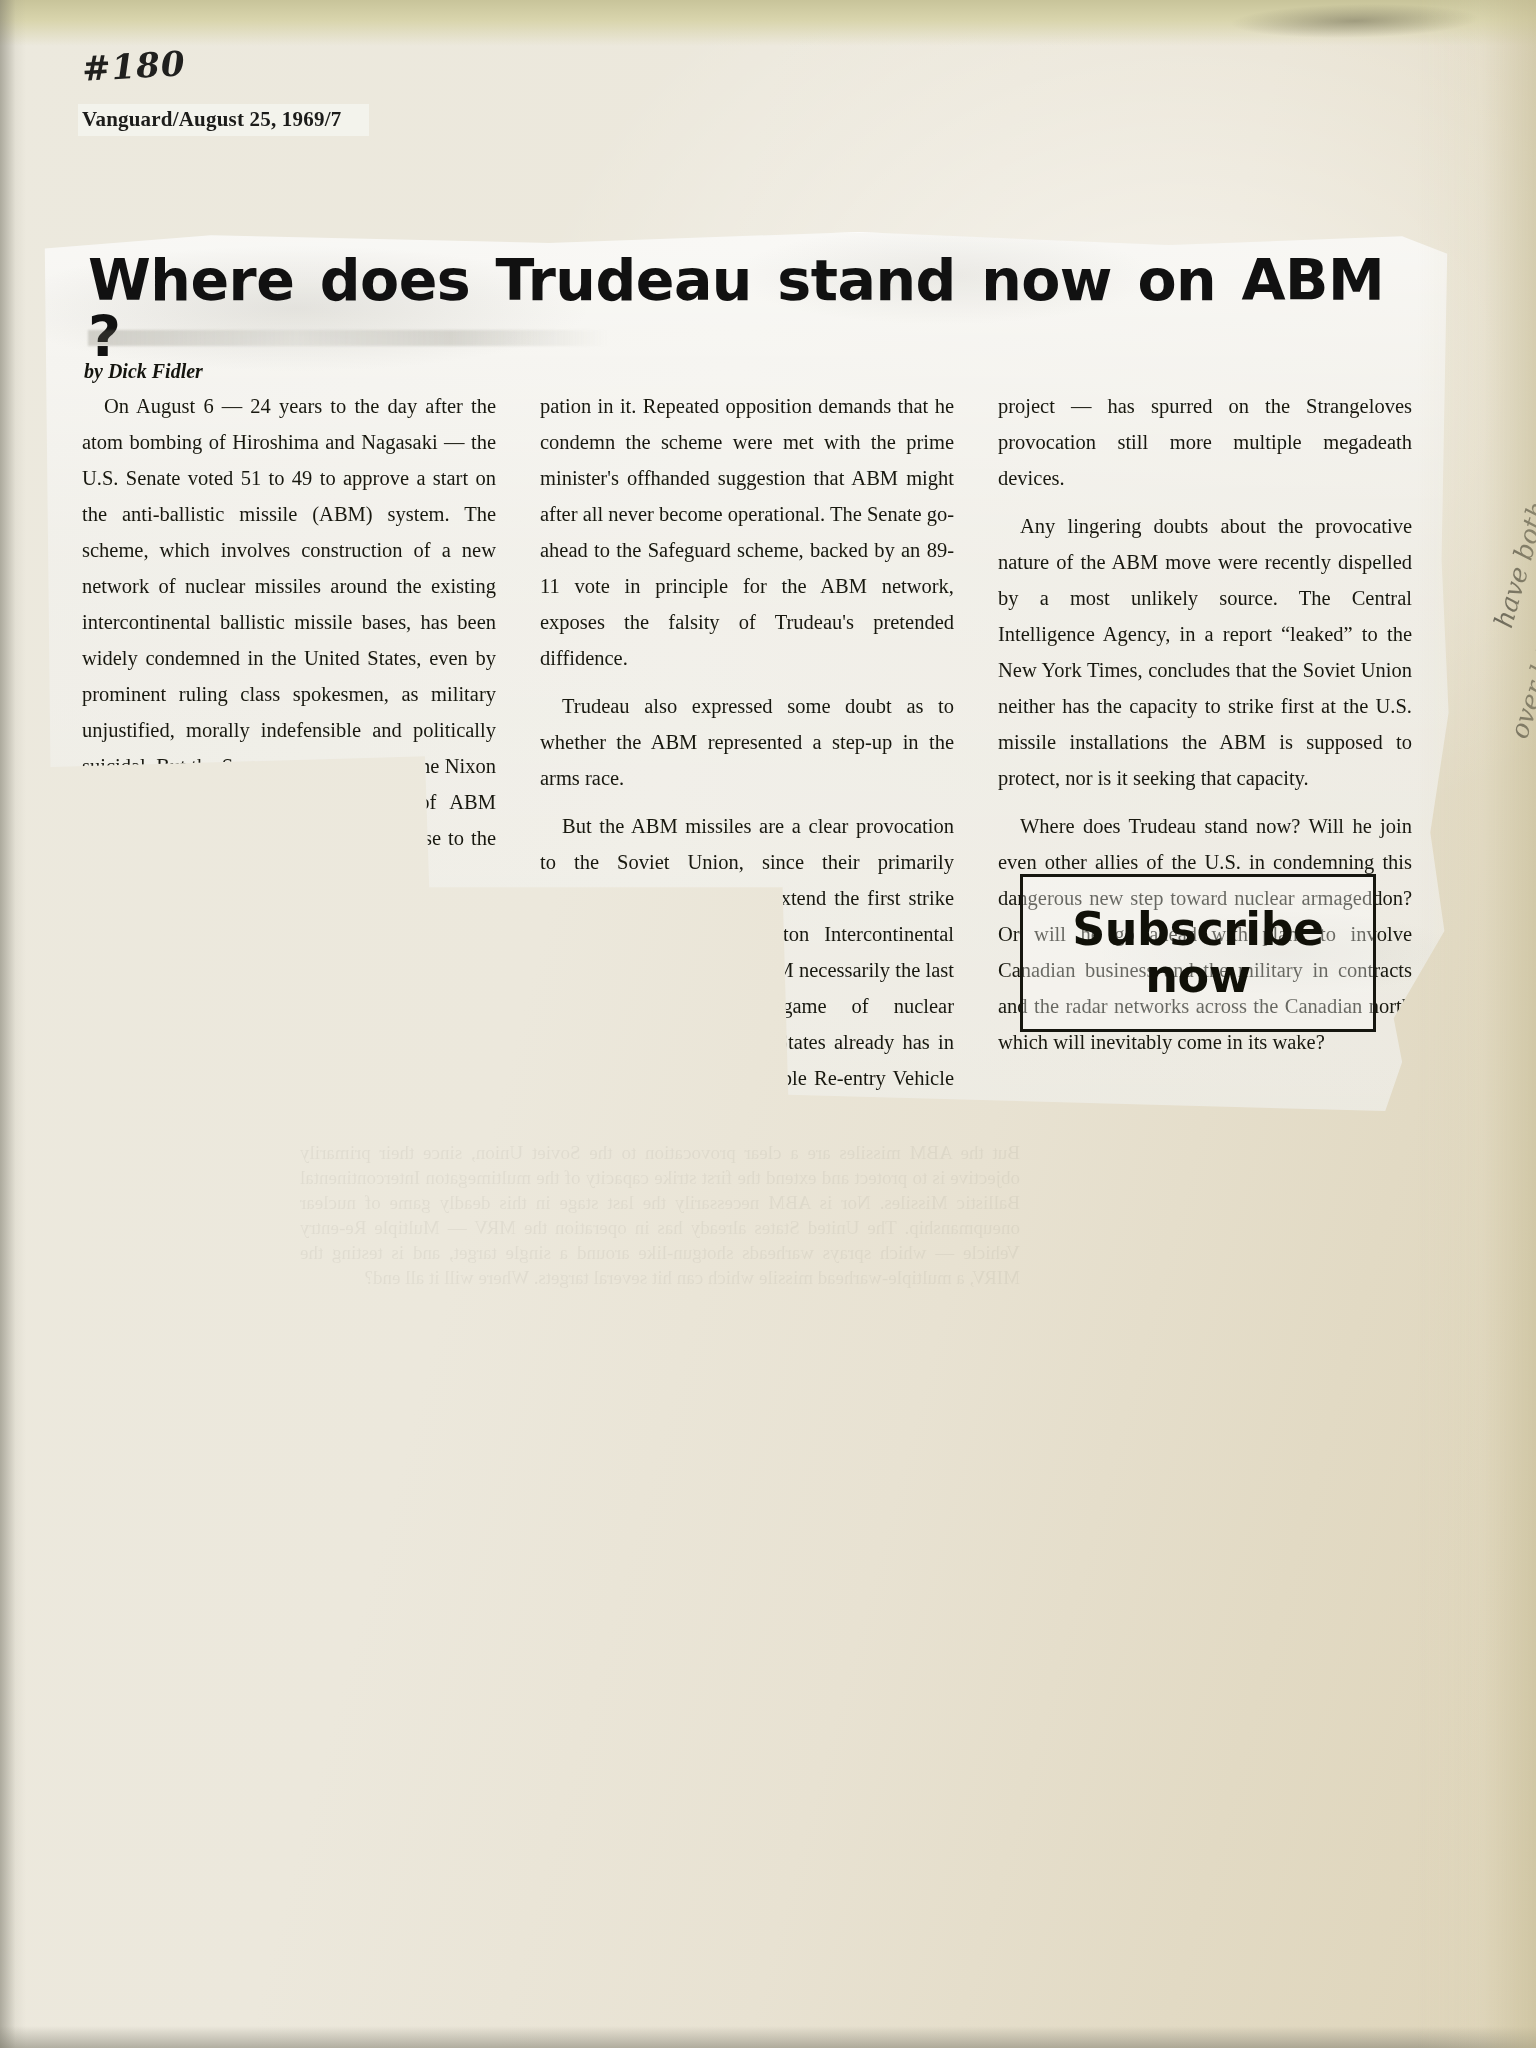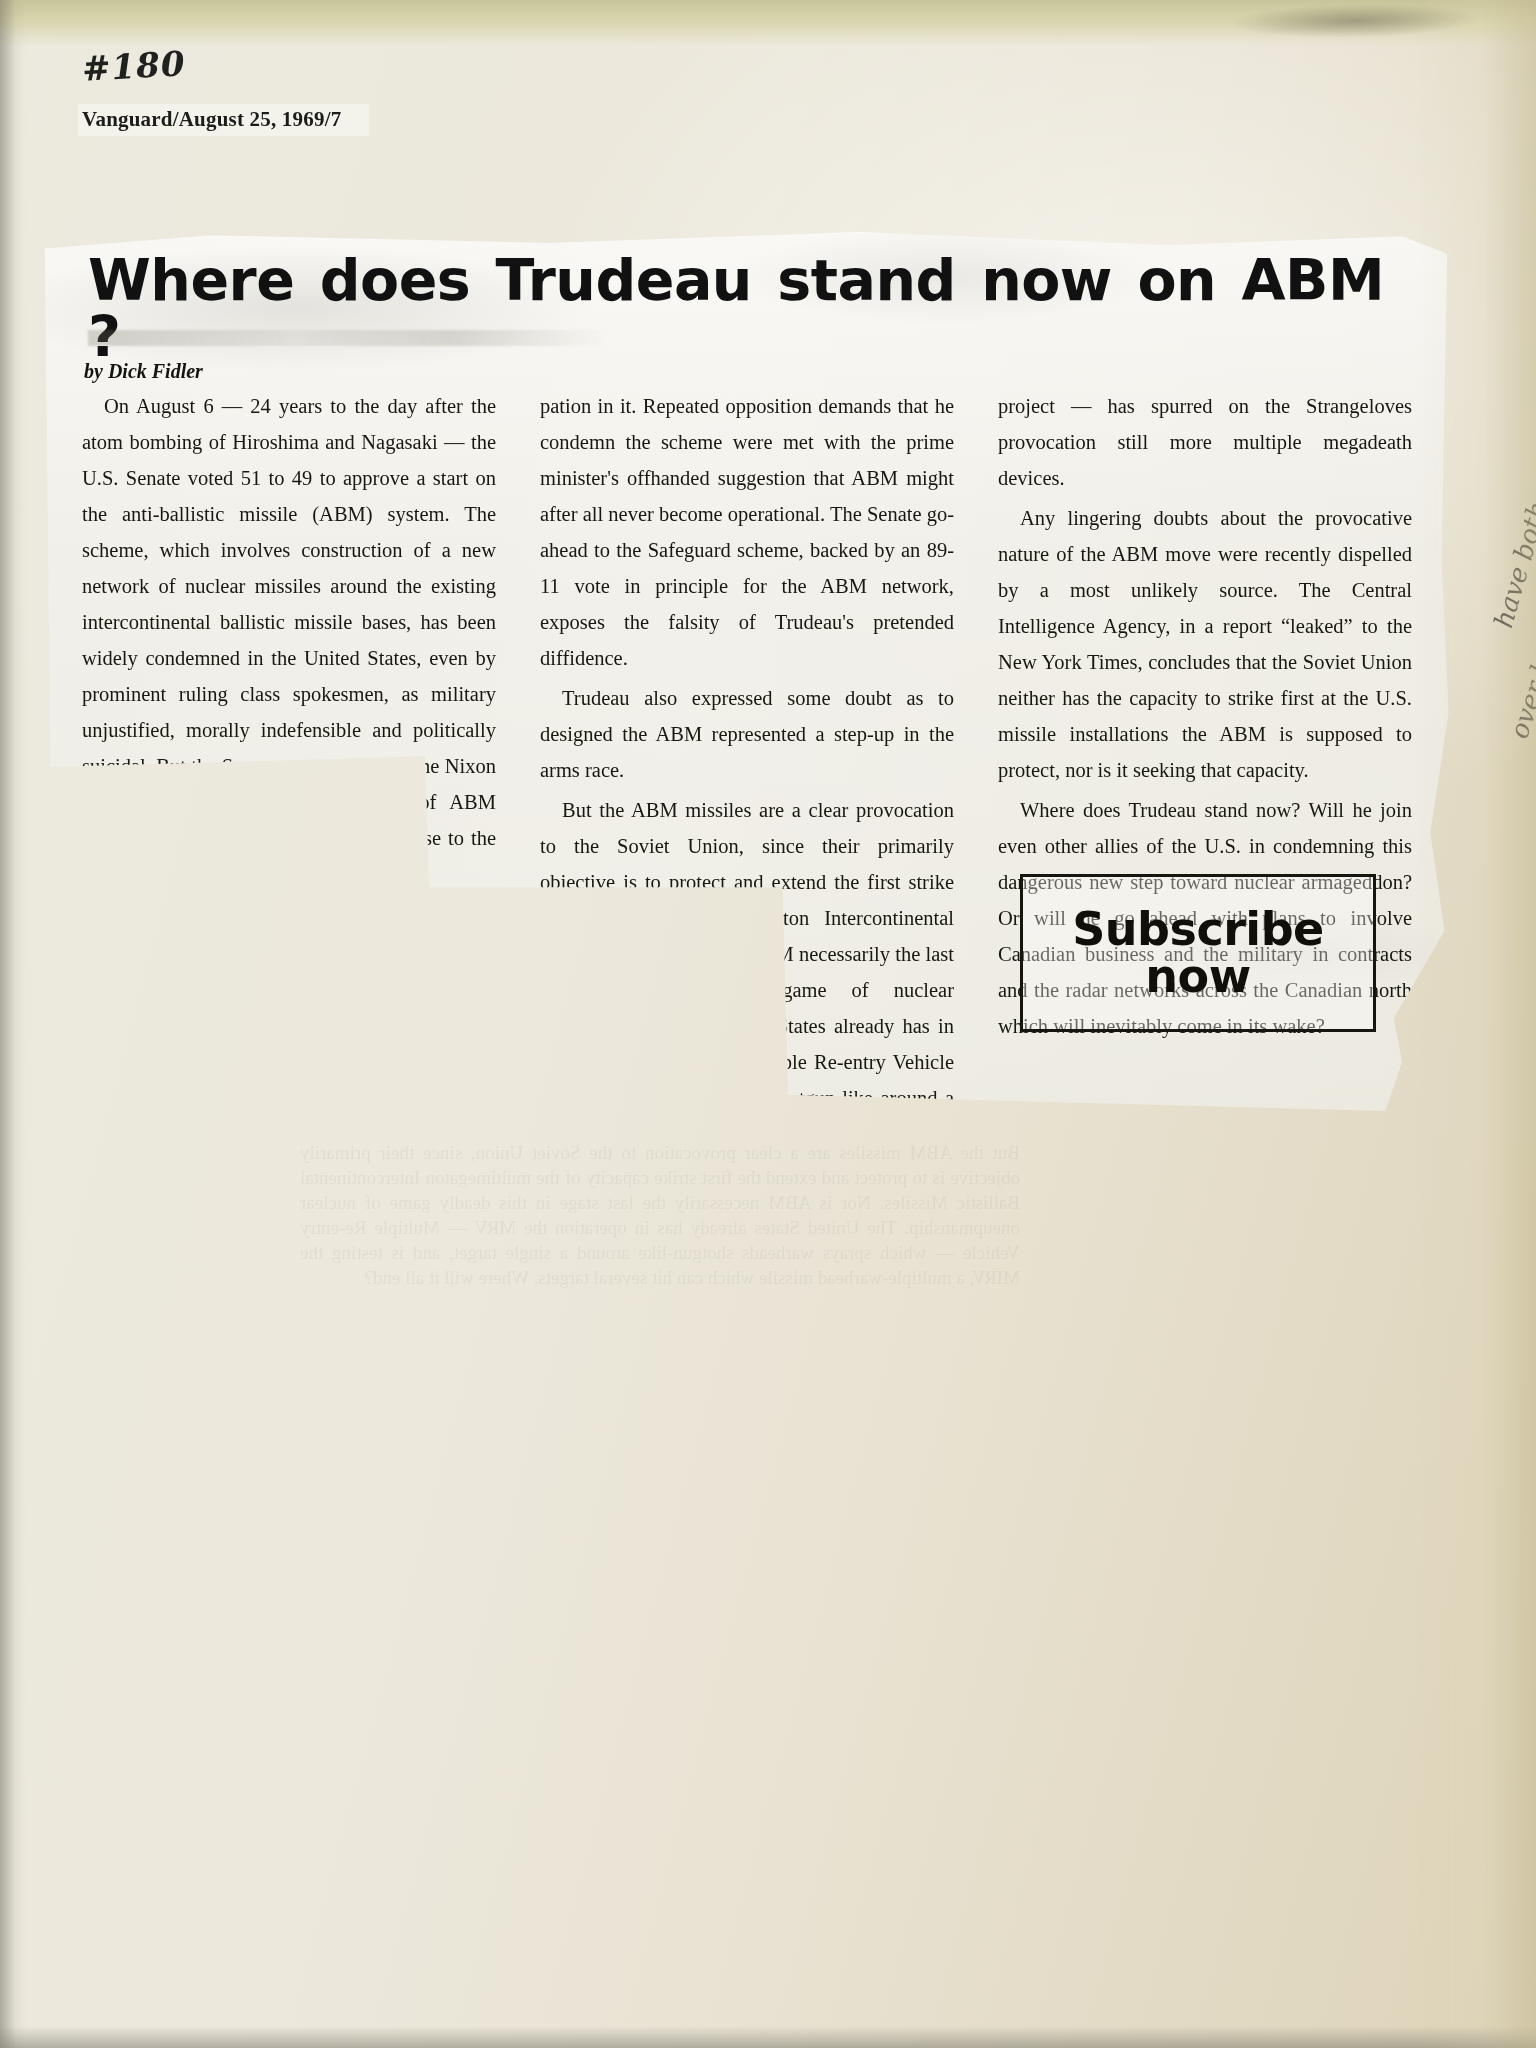--- a/index.html
+++ b/index.html
@@ -191,21 +191,21 @@
     text-align: justify;
     font-family: "Liberation Serif", serif;
     font-size: 20.5px;
     line-height: 36px;
     color: #18180f;
     text-indent: 22px;
     -webkit-hyphens: auto;
     hyphens: auto;
   }
   .col p.first { text-indent: 22px; }
-  .col p + p { margin-top: 4px; }
+  .col p + p { margin-top: 12px; }
 
   
   .subscribe {
     position: absolute;
     left: 1020px;
     top: 874px;
     width: 350px;
     height: 152px;
     border: 3px solid #16160f;
     background: rgba(255,255,255,0.35);
@@ -264,21 +264,21 @@
     <div class="byline">by Dick Fidler</div>
 
     <div class="cols">
       <div class="col">
         <p class="first">On August 6 — 24 years to the day after the atom bombing of Hiroshima and Nagasaki — the U.S. Senate voted 51 to 49 to approve a start on the anti-ballistic missile (ABM) system. The scheme, which involves construction of a new network of nuclear missiles around the existing intercontinental ballistic missile bases, has been widely condemned in the United States, even by prominent ruling class spokesmen, as military unjustified, morally indefensible and politically suicidal. But the Senate vote authorized the Nixon administration to begin construction of ABM bases in North Dakota and Montana, close to the Canadian border.</p>
         <p>Canada is directly involved in this fateful decision. Not only are these Spartan and Sprint missiles designed to explode over Canadian territory, but Prime Minister Trudeau has hinted that the ABM scheme may be integrated with NORAD, the military alliance which directly links the Canadian and U.S. military establishment in North America.</p>
         <p>Last spring, when Nixon proposed the “Safeguard” ABM project, Trudeau refused to dissociate Canada from possible partici-</p>
       </div>
       <div class="col">
         <p class="first" style="text-indent:0">pation in it. Repeated opposition demands that he condemn the scheme were met with the prime minister's offhanded suggestion that ABM might after all never become operational. The Senate go-ahead to the Safeguard scheme, backed by an 89-11 vote in principle for the ABM network, exposes the falsity of Trudeau's pretended diffidence.</p>
-        <p>Trudeau also expressed some doubt as to designed the ABM represented a step-up in the arms race.</p>
+        <p>Trudeau also expressed some doubt as to whether the ABM represented a step-up in the arms race.</p>
         <p>But the ABM missiles are a clear provocation to the Soviet Union, since their primarily objective is to protect and extend the first strike capacity of the multimegaton Intercontinental Ballistic Missiles. Nor is ABM necessarily the last stage in this deadly game of nuclear oneupmanship. The United States already has in operation the MRV — Multiple Re-entry Vehicle — which sprays warheads shotgun-like around a single target, and is testing the MIRV, a multiple-warhead missile which can hit several targets. Where will it all end?</p>
         <p>The Senate endorsement of ABM — itself aided by Canada's failure to condemn the</p>
       </div>
       <div class="col">
         <p class="first" style="text-indent:0">project — has spurred on the Strangeloves provocation still more multiple megadeath devices.</p>
         <p>Any lingering doubts about the provocative nature of the ABM move were recently dispelled by a most unlikely source. The Central Intelligence Agency, in a report “leaked” to the New York Times, concludes that the Soviet Union neither has the capacity to strike first at the U.S. missile installations the ABM is supposed to protect, nor is it seeking that capacity.</p>
         <p>Where does Trudeau stand now? Will he join even other allies of the U.S. in condemning this dangerous new step toward nuclear armageddon? Or will he go ahead with plans to involve Canadian business and the military in contracts and the radar networks across the Canadian north which will inevitably come in its wake?</p>
       </div>
     </div>
 

